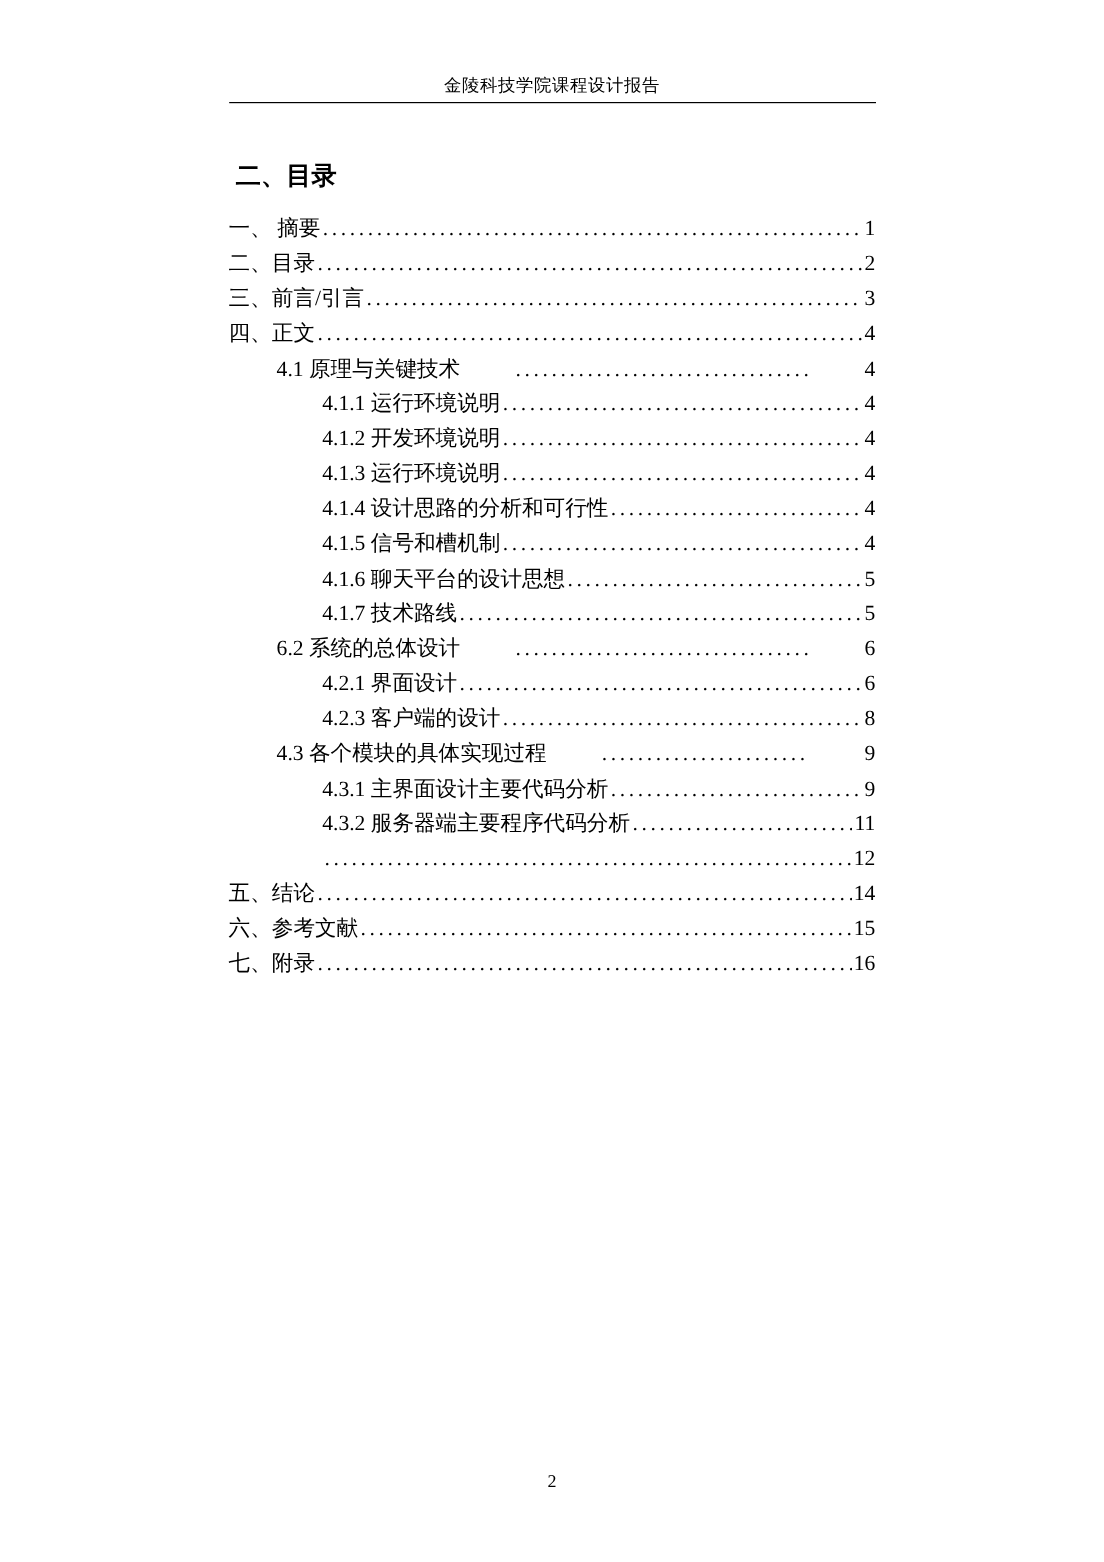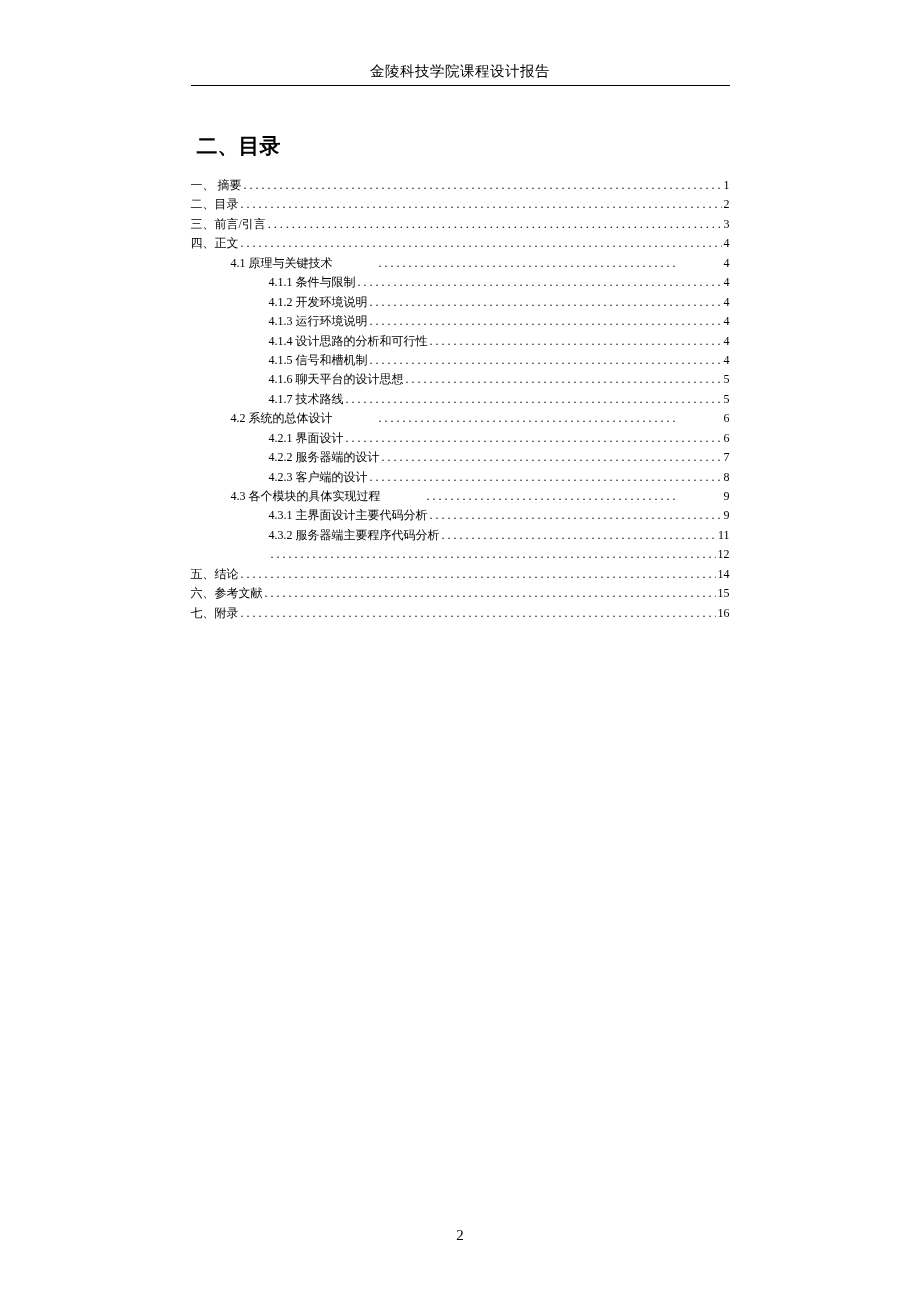--- a/index.html
+++ b/index.html
@@ -23,21 +23,21 @@
     margin: 0 0 46px 0;
     letter-spacing: 0.5px;
   }
   .title {
     font-size: 21px;
     font-weight: bold;
     margin: 0 0 16px 6px;
     font-family: "SimHei", "黑体", sans-serif;
   }
   .toc {
-    font-size: 12px;
+    font-size: 18px;
     line-height: 1.62;
   }
   .toc-row {
     display: flex;
     align-items: baseline;
     white-space: nowrap;
   }
   .toc-label {
     flex: 0 0 auto;
   }
@@ -91,21 +91,21 @@
         <span class="toc-label">四、正文</span>
         <span class="toc-leader"></span>
         <span class="toc-page">4</span>
       </div>
       <div class="toc-row lvl-1">
         <span class="toc-label">4.1 原理与关键技术 </span>
         <span class="toc-leader"></span>
         <span class="toc-page">4</span>
       </div>
       <div class="toc-row lvl-2">
-        <span class="toc-label">4.1.1 条件与限制 </span>
+        <span class="toc-label">4.1.1 运行环境说明 </span>
         <span class="toc-leader"></span>
         <span class="toc-page">4</span>
       </div>
       <div class="toc-row lvl-2">
         <span class="toc-label">4.1.2 开发环境说明 </span>
         <span class="toc-leader"></span>
         <span class="toc-page">4</span>
       </div>
       <div class="toc-row lvl-2">
         <span class="toc-label">4.1.3 运行环境说明 </span>
@@ -126,33 +126,28 @@
         <span class="toc-label">4.1.6 聊天平台的设计思想 </span>
         <span class="toc-leader"></span>
         <span class="toc-page">5</span>
       </div>
       <div class="toc-row lvl-2">
         <span class="toc-label">4.1.7 技术路线 </span>
         <span class="toc-leader"></span>
         <span class="toc-page">5</span>
       </div>
       <div class="toc-row lvl-1">
-        <span class="toc-label">4.2 系统的总体设计 </span>
+        <span class="toc-label">6.2 系统的总体设计 </span>
         <span class="toc-leader"></span>
         <span class="toc-page">6</span>
       </div>
       <div class="toc-row lvl-2">
         <span class="toc-label">4.2.1 界面设计 </span>
         <span class="toc-leader"></span>
         <span class="toc-page">6</span>
-      </div>
-      <div class="toc-row lvl-2">
-        <span class="toc-label">4.2.2 服务器端的设计 </span>
-        <span class="toc-leader"></span>
-        <span class="toc-page">7</span>
       </div>
       <div class="toc-row lvl-2">
         <span class="toc-label">4.2.3 客户端的设计 </span>
         <span class="toc-leader"></span>
         <span class="toc-page">8</span>
       </div>
       <div class="toc-row lvl-1">
         <span class="toc-label">4.3 各个模块的具体实现过程</span>
         <span class="toc-leader"></span>
         <span class="toc-page">9</span>

